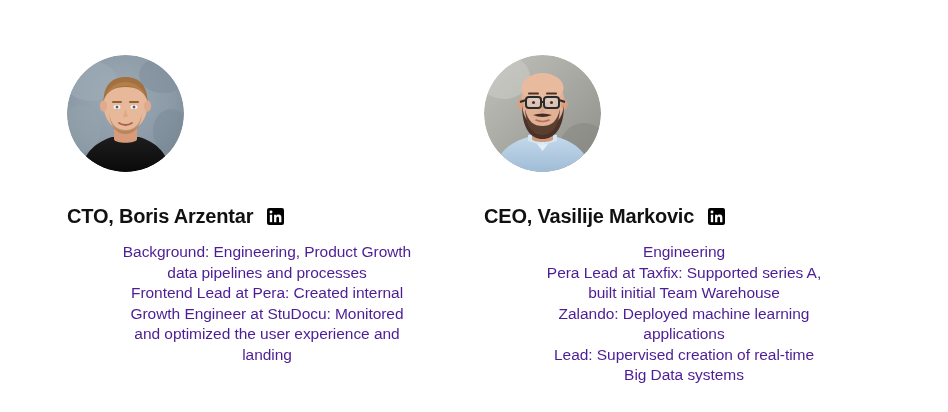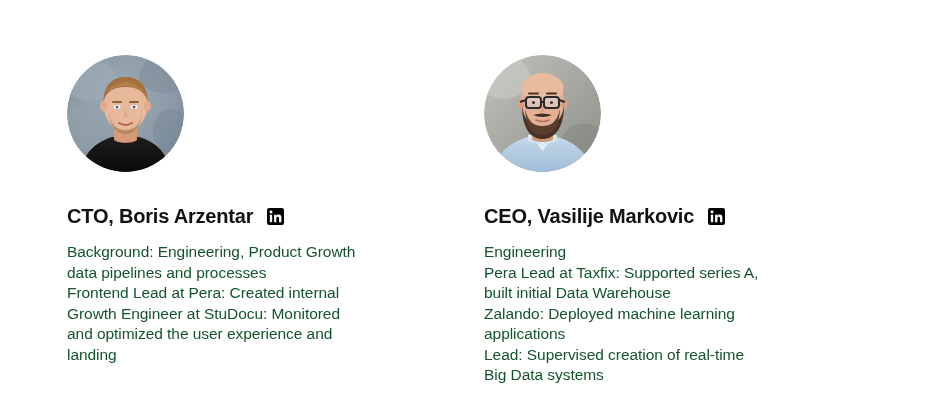--- a/index.html
+++ b/index.html
@@ -72,22 +72,23 @@
     flex: none;
   }
 
   .linkedin-icon svg { display: block; }
 
   
   .profile-bio {
     margin-top: 14px;
     font-size: 15.5px;
     line-height: 20.5px;
-    color: #14532d;
+    color: #4c1d95;
     letter-spacing: -0.05px;
+    text-align: center;
   }
 
   .bio-line {
     white-space: pre-wrap;
   }
 </style>
 </head>
 <body>
 
 <div class="team-section">
@@ -242,21 +243,21 @@
           <rect x="4" y="9.5" width="3.3" height="10.5" fill="#ffffff"></rect>
           <circle cx="5.65" cy="5.6" r="2.1" fill="#ffffff"></circle>
           <path d="M10 9.5 h3.1 v1.5 c0.7-1.2 2-1.8 3.4-1.8 2.6 0 3.8 1.6 3.8 4.5 V20 h-3.3 v-5.5 c0-1.5-0.6-2.3-1.8-2.3 -1.3 0-2 0.9-2 2.4 V20 H10 Z" fill="#ffffff"></path>
         </svg>
       </a>
     </div>
 
     <div class="profile-bio">
       <div class="bio-line">Engineering</div>
       <div class="bio-line">Pera Lead at Taxfix: Supported series A,</div>
-      <div class="bio-line">built initial Data Warehouse</div>
+      <div class="bio-line">built initial Team Warehouse</div>
       <div class="bio-line">Zalando: Deployed machine learning</div>
       <div class="bio-line">applications</div>
       <div class="bio-line">Lead: Supervised creation of real-time</div>
       <div class="bio-line">Big Data systems</div>
     </div>
   </div>
 
 </div>
 
 </body></html>

